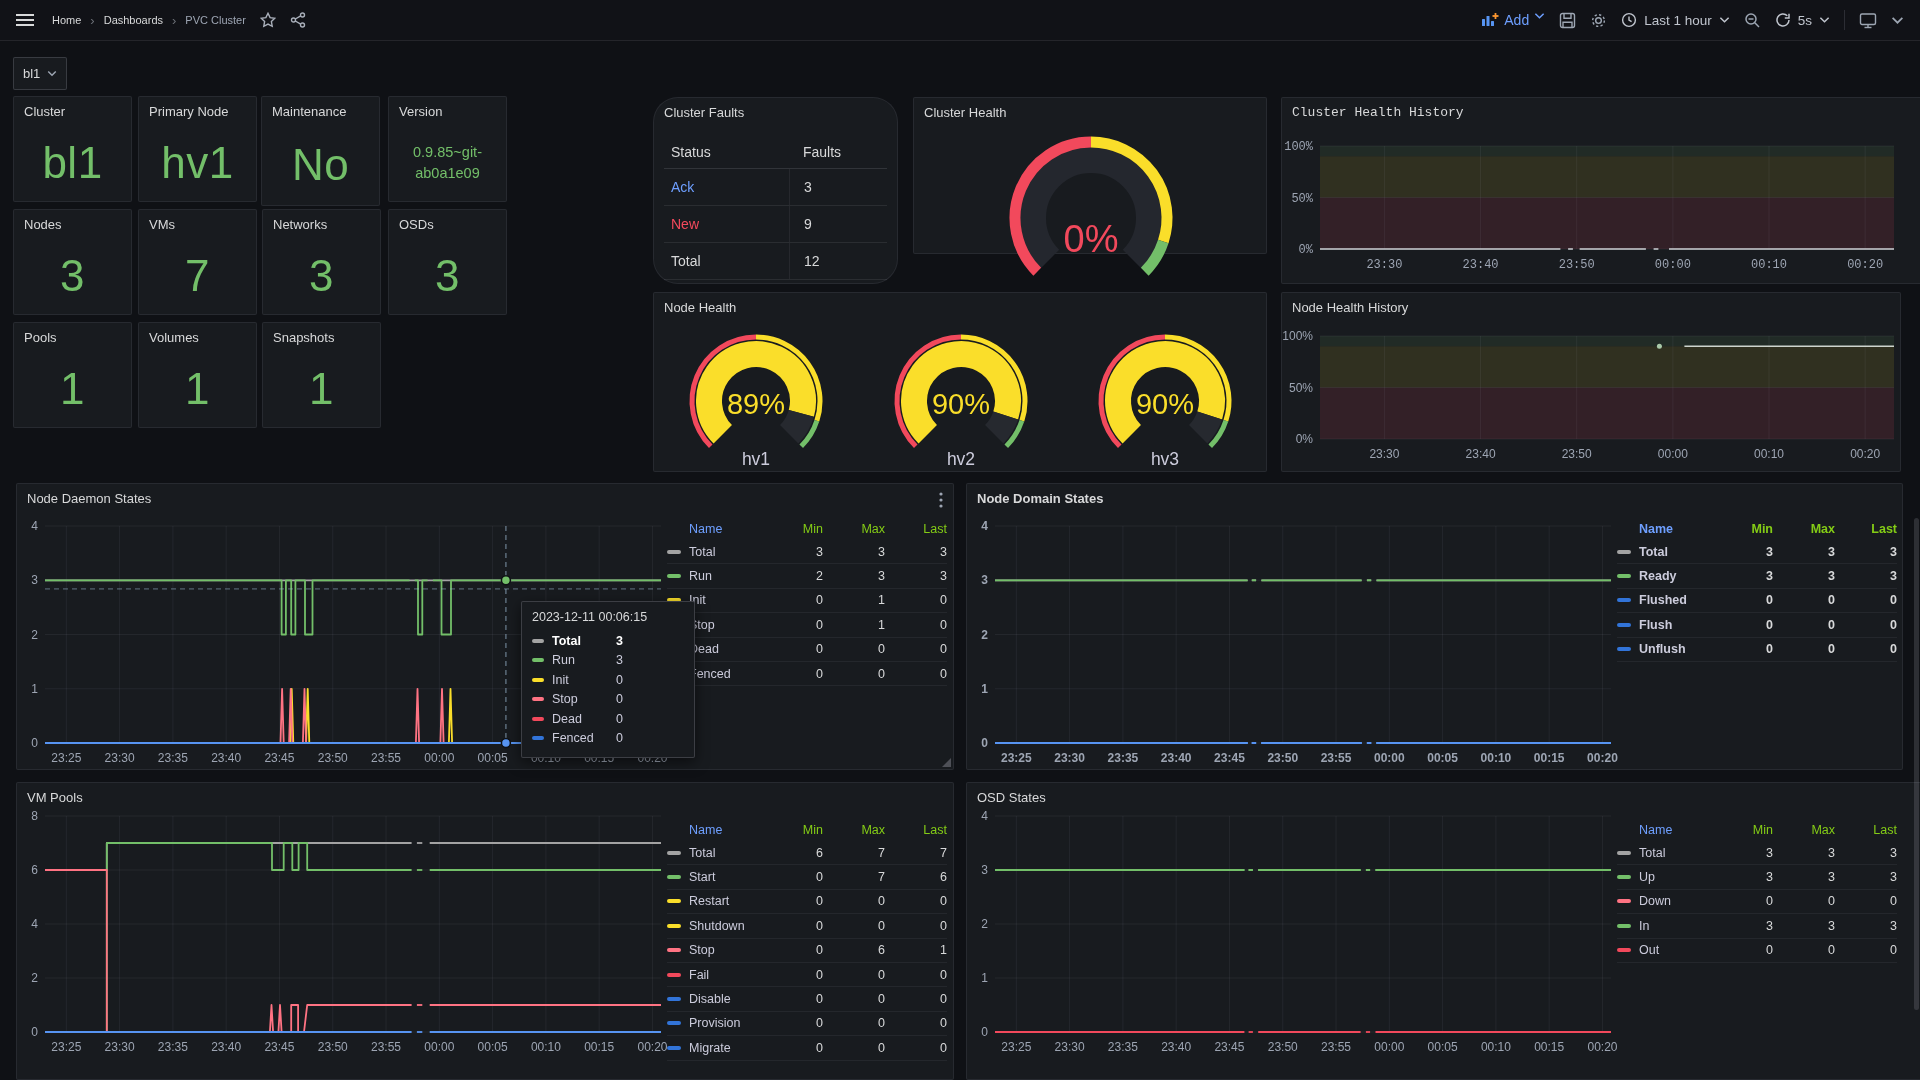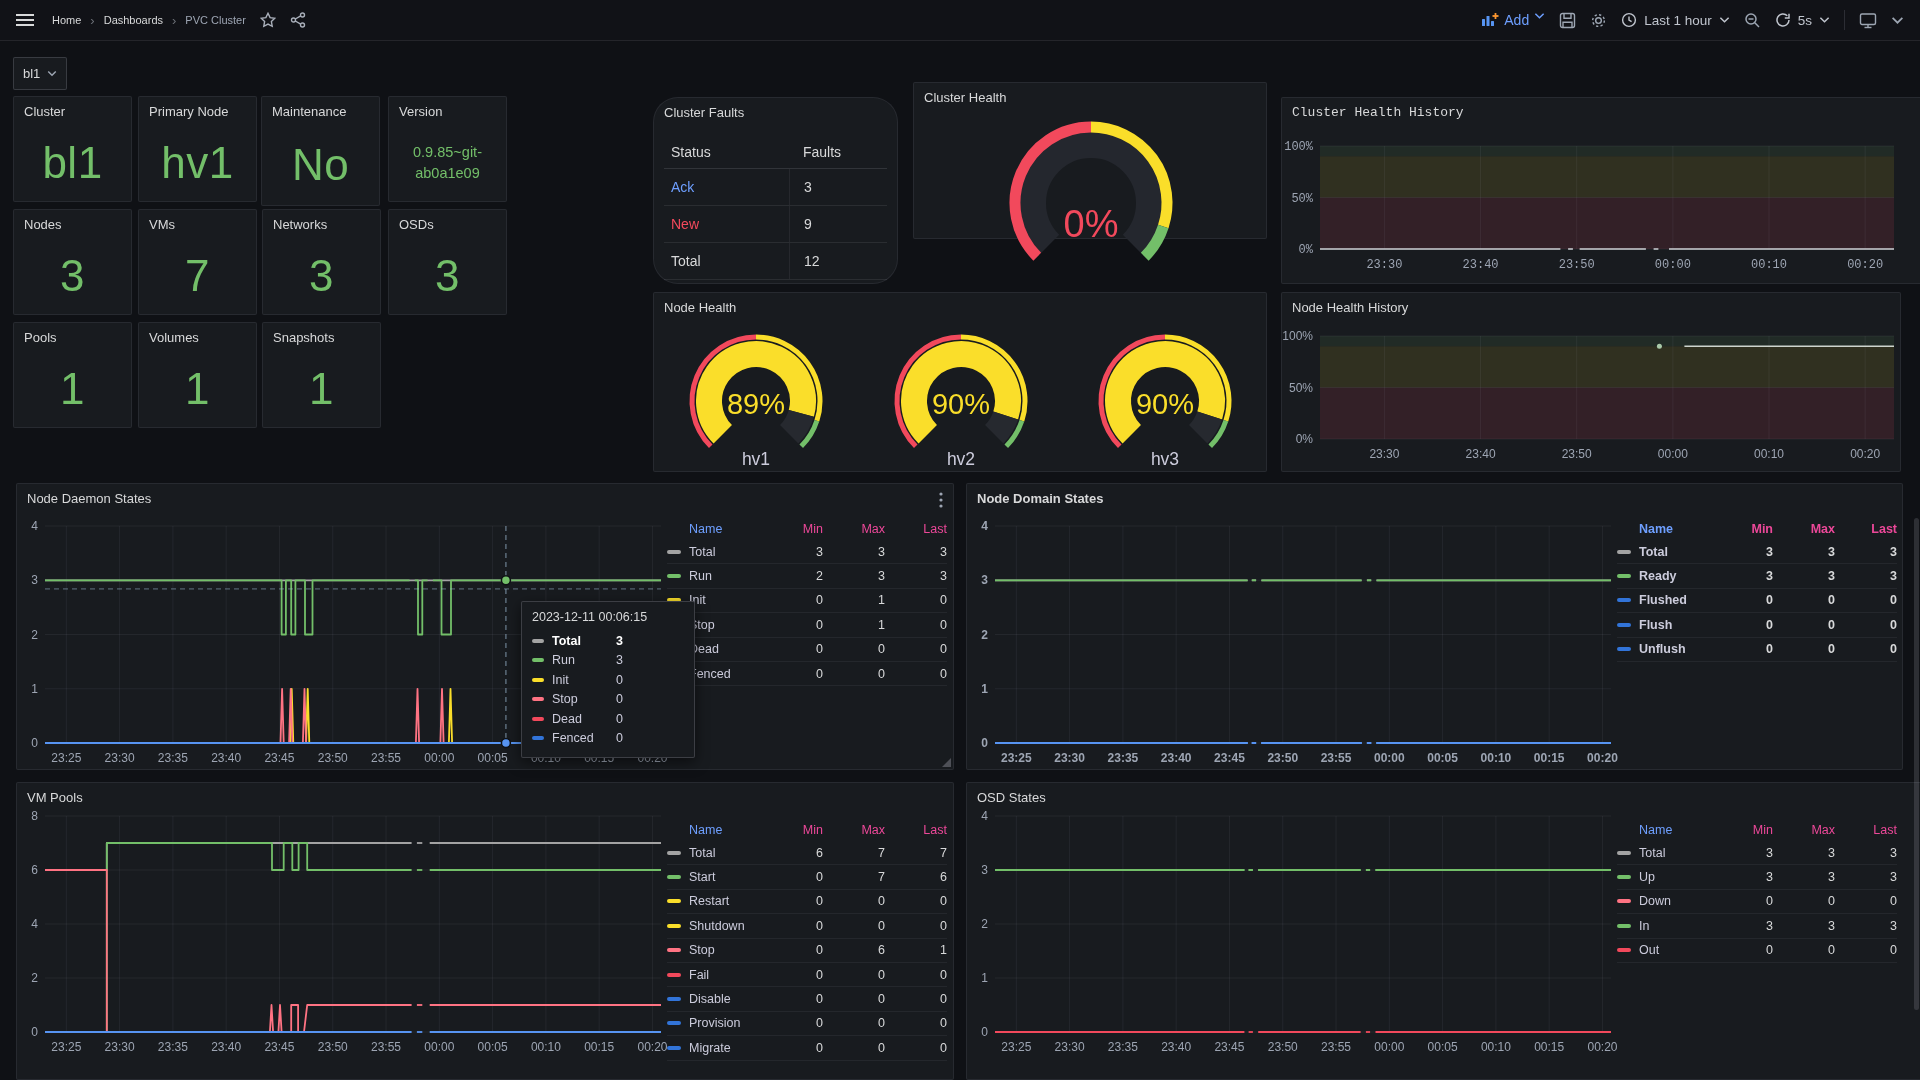--- a/index.html
+++ b/index.html
@@ -39,21 +39,21 @@
   .fc2{flex:1;padding-left:14px;border-left:1px solid rgba(204,204,220,.08);height:100%;display:flex;align-items:center}
   .frow.head .fc2{border-left:none}
   
   .legend{position:absolute;font-size:12.5px}
   .lrow{display:flex;align-items:center;height:23.4px;border-bottom:1px solid rgba(204,204,220,.07)}
   .lrow.head{color:#6e9fff;border-bottom:none;height:22px;cursor:pointer}
   .lswatch{width:14px;height:4px;border-radius:2px;margin-right:8px;flex:none}
   .lname{flex:1;color:#ccccdc;white-space:nowrap;cursor:pointer}
   .lrow.head .lname{color:#6e9fff}
   .lnum{width:62px;text-align:right;color:#d8d9da}
-  .lrow.head .lnum{color:#ec4899}
+  .lrow.head .lnum{color:#84cc16}
   
   #tooltip{position:absolute;left:521px;top:601px;width:152px;background:#181b1f;
     border:1px solid rgba(204,204,220,.20);border-radius:2px;box-shadow:0 4px 14px rgba(0,0,0,.55);
     padding:8px 10px 9px;z-index:40;font-size:12.5px}
   #tooltip .ttime{color:#d8d9da;margin-bottom:7px;font-size:12.5px;white-space:nowrap}
   .trow{display:flex;align-items:center;height:19.5px;color:#ccccdc}
   .trow .lswatch{width:12px}
   .trow .tn{width:64px}
   .trow.bold{font-weight:bold;color:#fff}
   
@@ -252,21 +252,21 @@
         <div class="frow">
           <div class="fc1" style="color: rgb(242, 73, 92);">New</div>
           <div class="fc2">9</div>
         </div>
         <div class="frow">
           <div class="fc1" style="color: rgb(216, 217, 218);">Total</div>
           <div class="fc2">12</div>
         </div>
       </div>
     </div>
-    <div class="panel" style="left: 913px; top: 82px; width: 354px; height: 157px;">
+    <div class="panel" style="left: 913px; top: 97px; width: 354px; height: 157px;">
       <span class="ptitle">Cluster Health</span>
       <svg width="354" height="157" style="position:absolute;left:0;top:28px">
         <path d="M 135.99 133.01 A 58 58 0 1 1 218.01 133.01" stroke="#24272e" stroke-width="26" fill="none"></path>
         <path d="M 123.26 145.74 A 76 76 0 0 1 177.00 16.00" stroke="#F2495C" stroke-width="11" fill="none"></path>
         <path d="M 177.00 16.00 A 76 76 0 0 1 249.28 115.49" stroke="#FADE2A" stroke-width="11" fill="none"></path>
         <path d="M 249.28 115.49 A 76 76 0 0 1 230.74 145.74" stroke="#73BF69" stroke-width="11" fill="none"></path>
         <text x="177" y="126" text-anchor="middle" fill="#F2495C" font-size="38" font-weight="500">0%</text>
       </svg>
     </div>
     <div class="panel" style="left: 653px; top: 292px; width: 614px; height: 180px;">

